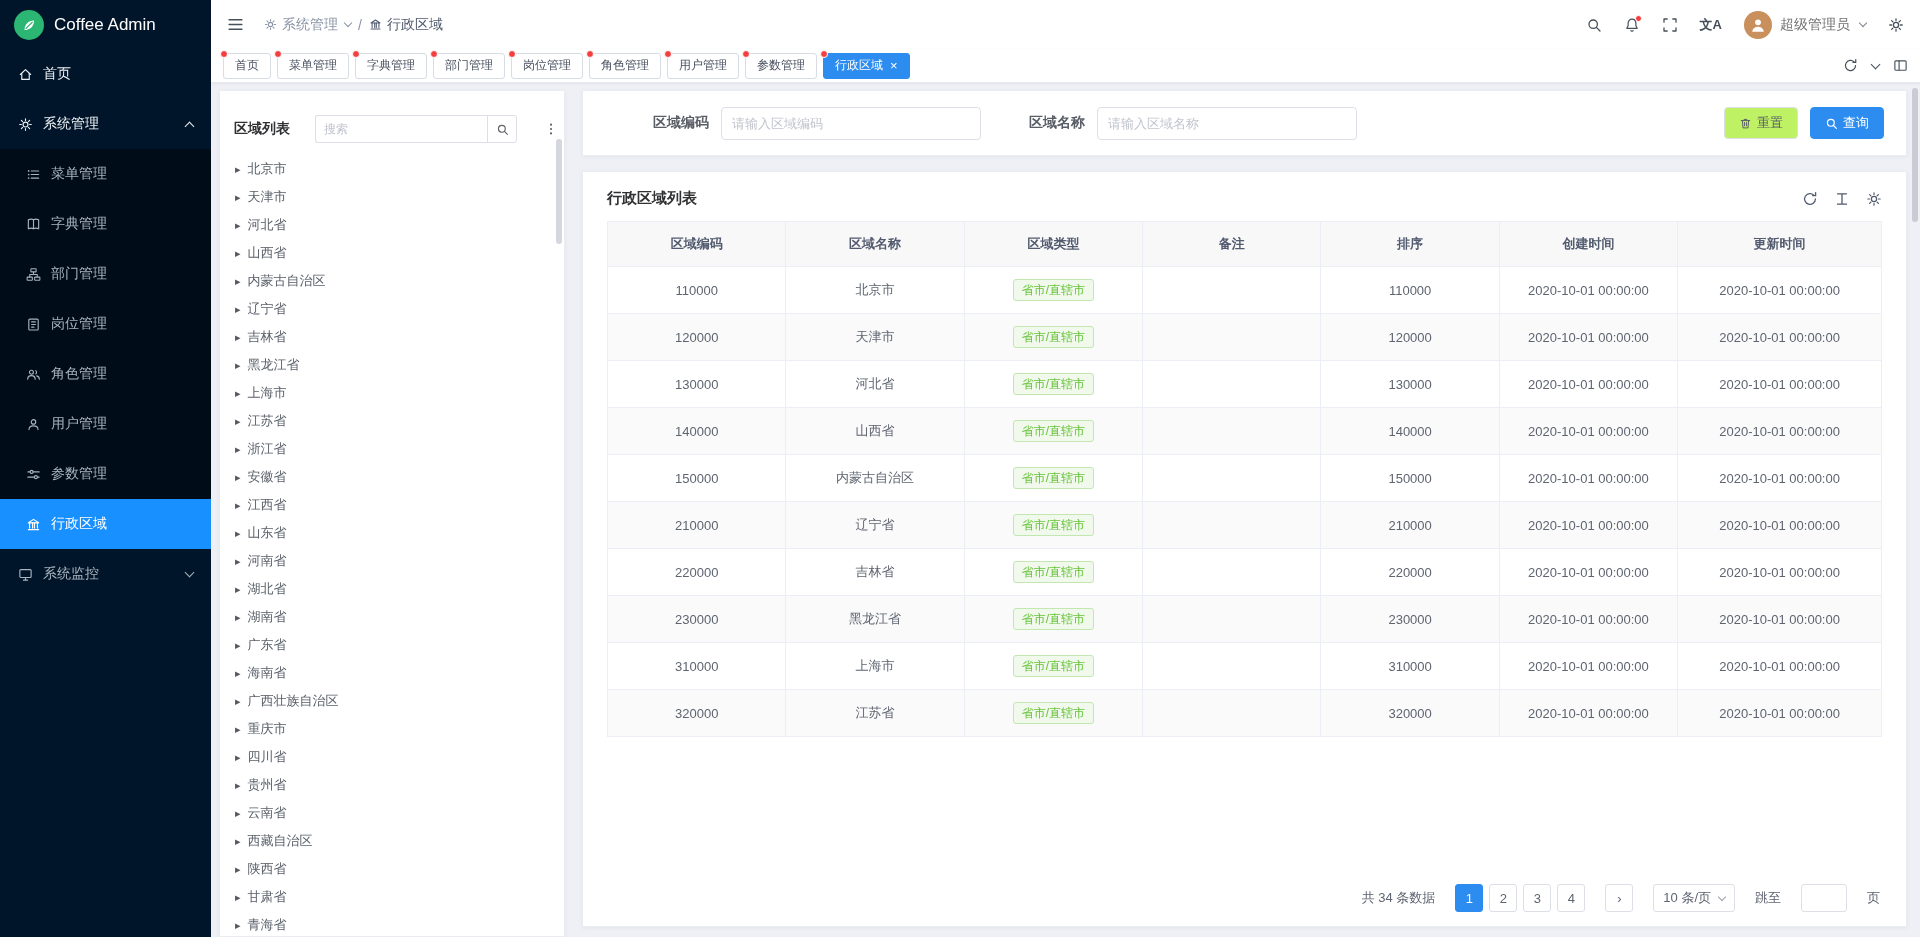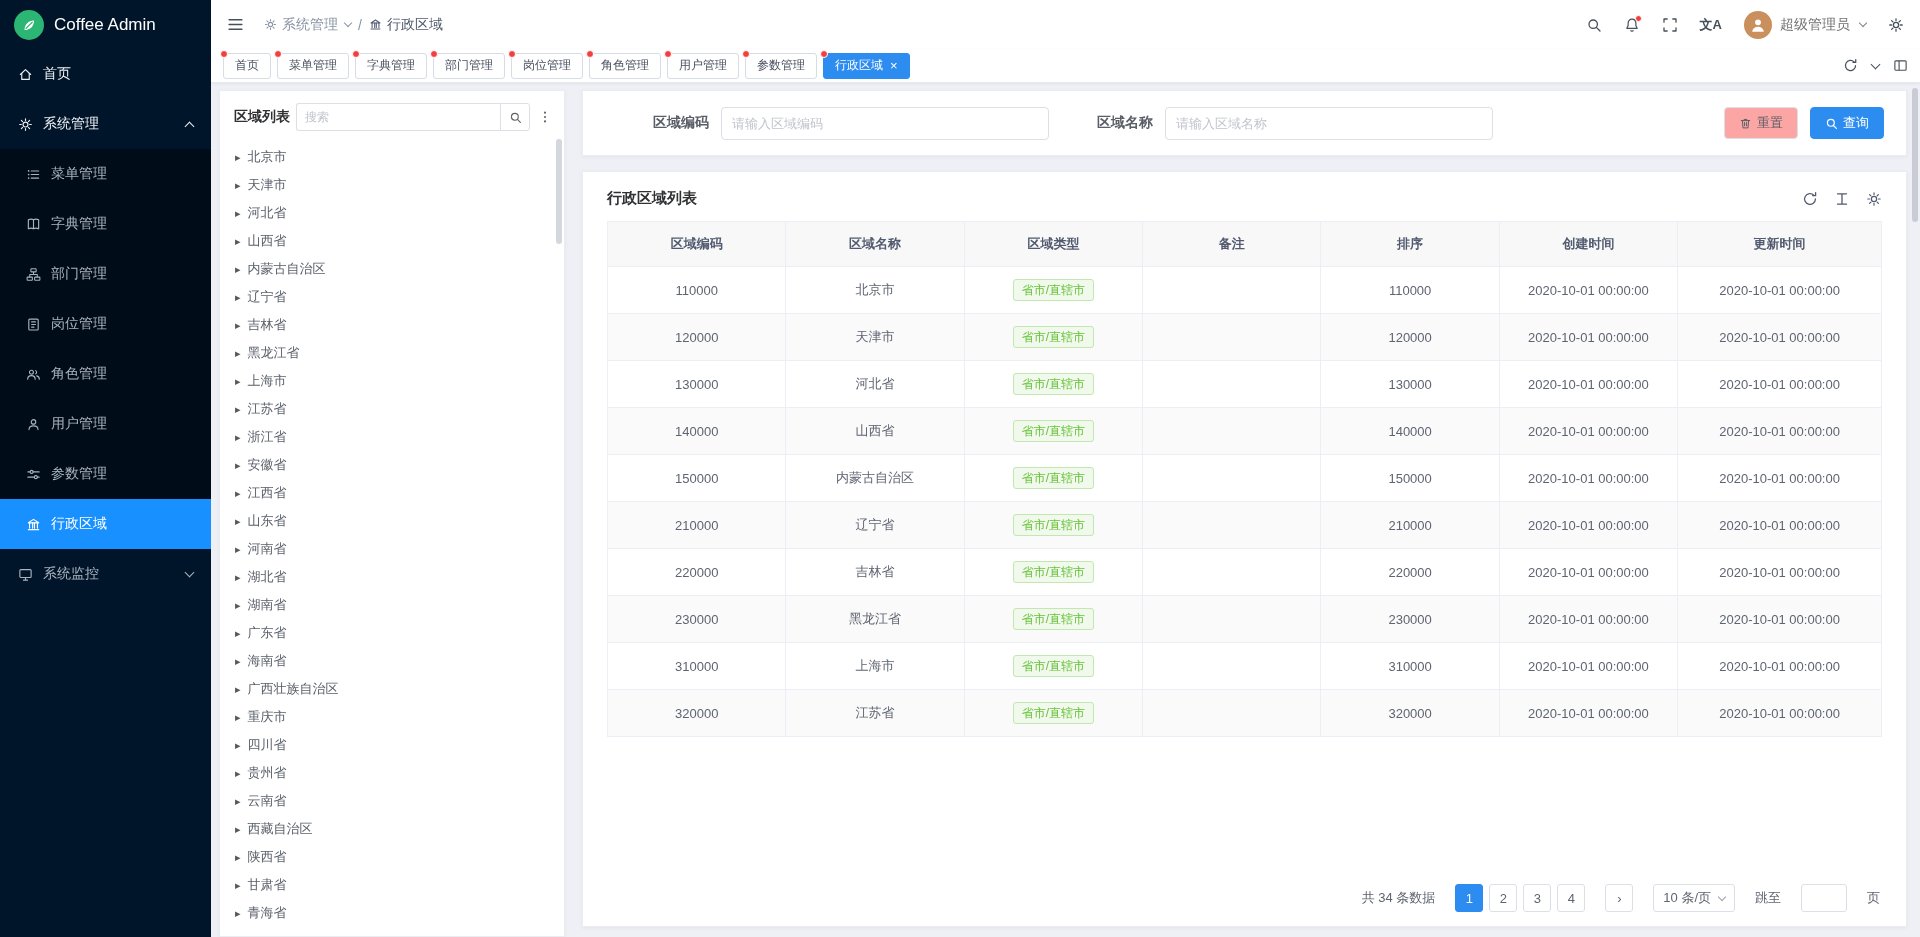--- a/index.html
+++ b/index.html
@@ -45,41 +45,41 @@
   .tab{position:relative;height:26px;display:flex;align-items:center;gap:5px;padding:0 11px;margin-right:6px;
     border:1px solid #d8dce5;border-radius:3px;background:#fff;color:#495060;font-size:12px;cursor:pointer;white-space:nowrap}
   .tab .tab-dot{position:absolute;top:-4px;left:-4px;width:8px;height:8px;border-radius:50%;background:#f43f3f;border:1px solid #fff}
   .tab.active{background:#2d8cf0;border-color:#2d8cf0;color:#fff}
   .tab .close{font-size:13px;line-height:1;margin-left:2px}
   .tab-tools{margin-left:auto;display:flex;align-items:center;gap:14px;color:#51565d}
 
   
   .card{background:#fff;border:1px solid #e9ecf0;box-shadow:0 1px 4px rgba(0,0,0,.05)}
   .tree-panel{position:absolute;left:219px;top:90px;width:346px;bottom:0;overflow:hidden}
-  .tree-head{display:flex;align-items:center;gap:6px;padding:12px 10px 10px 14px}
+  .tree-head{display:flex;align-items:center;gap:25px;padding:24px 10px 10px 14px}
   .tree-title{font-size:14px;font-weight:700;color:#303133;white-space:nowrap}
   .tree-search{flex:1;display:flex}
   .tree-search input{flex:1;min-width:0;height:28px;border:1px solid #dcdfe6;border-right:none;border-radius:3px 0 0 3px;padding:0 8px;font-size:12px}
   .tree-search input::placeholder{color:#c0c4cc}
   .tree-search .sbtn{width:30px;height:28px;border:1px solid #dcdfe6;border-radius:0 3px 3px 0;background:#fff;display:flex;align-items:center;justify-content:center;color:#606266}
   .dots-btn{background:none;border:none;color:#606266;padding:0 2px}
   .tree-list{padding:2px 0}
   .tree-item{height:28px;display:flex;align-items:center;gap:7px;padding-left:15px;font-size:13px;color:#5a6069;cursor:pointer}
   .tree-caret{color:#55585e;font-size:11px;line-height:1}
   .tree-caret::before{content:"▸"}
   .tree-thumb{position:absolute;right:2px;top:48px;width:6px;height:105px;border-radius:3px;background:#d4d7dd}
 
   .filter-card{position:absolute;left:582px;top:90px;width:1325px;height:66px;display:flex;align-items:center;padding:0 22px}
   .filter-item{display:flex;align-items:center;gap:12px;margin-left:48px}
   .filter-item label{font-size:14px;font-weight:600;color:#5a5e66;white-space:nowrap}
-  .filter-item input{width:328px;height:33px;border:1px solid #dcdfe6;border-radius:4px;padding:0 10px;font-size:13px;color:#303133}
+  .filter-item input{width:260px;height:33px;border:1px solid #dcdfe6;border-radius:4px;padding:0 10px;font-size:13px;color:#303133}
   .filter-item input::placeholder{color:#c0c4cc}
   .filter-actions{margin-left:auto;display:flex;align-items:center;gap:12px}
   .btn{height:32px;border-radius:4px;font-size:13px;display:flex;align-items:center;gap:5px;padding:0 14px}
-  .btn-reset{background:#fca5a5;border:1px solid #dcdfe6;color:#5a5e66}
+  .btn-reset{background:#bef264;border:1px solid #dcdfe6;color:#5a5e66}
   .btn-search{background:#2d8cf0;border:1px solid #2d8cf0;color:#fff}
 
   .table-card{position:absolute;left:582px;top:171px;width:1325px;bottom:10px;padding:0 24px}
   .table-head{display:flex;align-items:center;padding:17px 0 13px}
   .table-title{font-size:15px;font-weight:700;color:#303133}
   .table-tools{margin-left:auto;display:flex;align-items:center;gap:16px;color:#515a6e}
   .tool-btn{background:none;border:none;color:#515a6e;display:flex}
 
   table{width:100%;border-collapse:collapse;font-size:13px;table-layout:fixed}
   th{background:#f8f8f9;color:#515a6e;font-weight:700;height:45px;border:1px solid #ebeef5;text-align:center}

